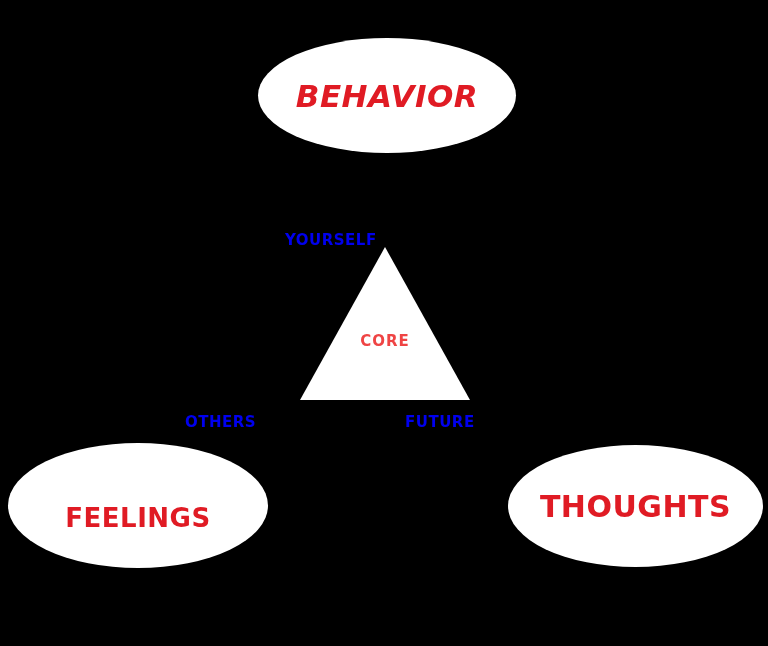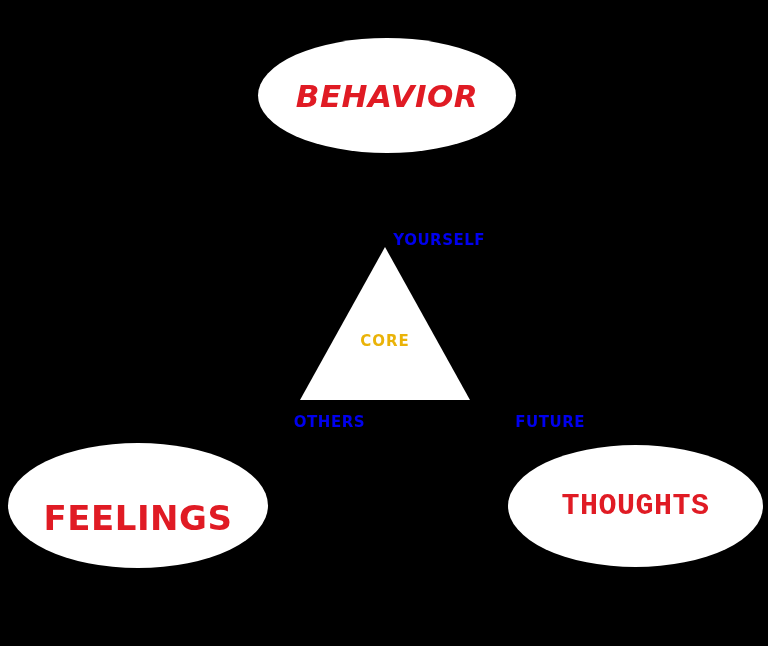--- a/index.html
+++ b/index.html
@@ -23,53 +23,53 @@
     align-items: center;
     justify-content: center;
   }
   .ellipse-label {
     color: #e01b24;
     font-weight: bold;
     letter-spacing: 0.5px;
   }
   .node-behavior { left: 258px; top: 38px;  width: 258px; height: 115px; }
   .node-feelings { left: 8px;   top: 443px; width: 260px; height: 125px; }
-  .node-thoughts { left: 508px; top: 445px; width: 255px; height: 122px; font-family: Liberation Mono, monospace; }
+  .node-thoughts { left: 508px; top: 445px; width: 255px; height: 122px; }
   .node-behavior .ellipse-label { font-size: 31px; font-style: italic; }
-  .node-feelings .ellipse-label { font-size: 34px; margin-top: 25px; }
+  .node-feelings .ellipse-label { font-size: 26px; margin-top: 25px; }
   .node-thoughts .ellipse-label { font-size: 30px; }
 
   .triangle {
     position: absolute;
     left: 300px;
     top: 247px;
     width: 170px;
     height: 153px;
     background: #ffffff;
     clip-path: polygon(50% 0%, 0% 100%, 100% 100%);
   }
   .core-beliefs {
     position: absolute;
     left: 300px;
     top: 330px;
     width: 170px;
     text-align: center;
-    color: #eab308;
+    color: #ef4444;
     font-weight: bold;
     font-size: 15px;
     line-height: 22px;
     letter-spacing: 1px;
   }
   .vertex-label {
     position: absolute;
     color: #0000ee;
     font-weight: bold;
     font-size: 15px;
     letter-spacing: 0.5px;
-    text-align: right;
+    text-align: left;
     text-shadow: 1px 1px 0 #000000;
   }
   .vertex-yourself { left: 285px; top: 231px; width: 200px; }
   .vertex-others   { left: 185px; top: 413px; width: 180px; }
   .vertex-future   { left: 405px; top: 413px; width: 180px; }
 </style>
 </head>
 <body>
 
 <div class="stage">

